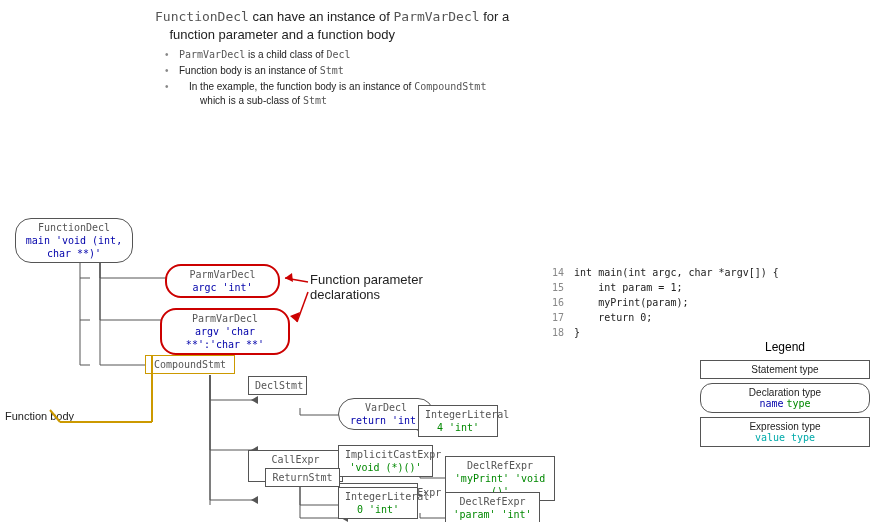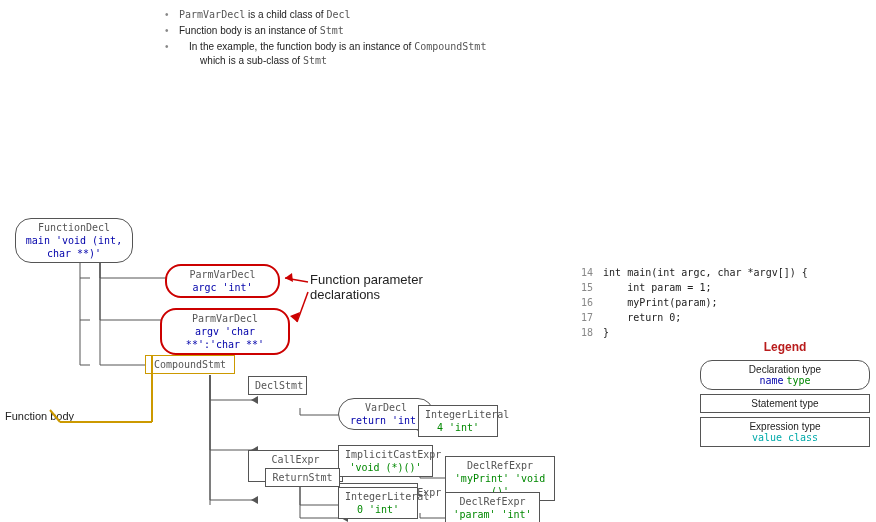--- a/index.html
+++ b/index.html
@@ -103,23 +103,23 @@
     
     .legend {
       position: absolute;
       top: 340px;
       left: 700px;
       width: 170px;
     }
     .legend-title {
       text-align: center;
       font-size: 12px;
-      font-weight: bold;
+      font-weight: normal;
       margin-bottom: 6px;
-      color: #b91c1c;
+      color: #000000;
     }
     .legend-item {
       border: 1px solid #555;
       margin-bottom: 4px;
       padding: 3px 8px;
       text-align: center;
       font-size: 10px;
     }
     .legend-item-rounded {
       border-radius: 12px;
@@ -147,20 +147,27 @@
       font-size: 11px;
       color: #222;
     }
   </style>
 </head>
 <body>
 
 <div class="main-container">
 
   <div class="header-area">
+    <div class="header-title">
+      <span style="font-family:monospace;color:#555;">FunctionDecl</span>
+      <span> can have an instance of </span>
+      <span style="font-family:monospace;color:#555;">ParmVarDecl</span>
+      <span> for a</span><br>
+      <span>&nbsp;&nbsp;&nbsp;&nbsp;function parameter and a function body</span>
+    </div>
     <ul class="bullet-list">
       <li>
         <span class="code-font">ParmVarDecl</span> is a child class of <span class="code-font">Decl</span>
       </li>
       <li>
         Function body is an instance of <span class="code-font">Stmt</span>
       </li>
       <li class="sub-bullet">
         In the example, the function body is an instance of <span class="code-font">CompoundStmt</span><br>
         &nbsp;&nbsp;&nbsp;&nbsp;which is a sub-class of <span class="code-font">Stmt</span>
@@ -309,21 +316,21 @@
 
   <svg style="position:absolute;top:0;left:0;width:876px;height:522px;pointer-events:none;overflow:visible;">
 
     <line x1="308" y1="282" x2="285" y2="278" stroke="#c00" stroke-width="1.5"></line>
     <polygon points="285,278 292,273 293,282" fill="#c00"></polygon>
 
     <line x1="308" y1="292" x2="297" y2="322" stroke="#c00" stroke-width="1.5"></line>
     <polygon points="297,322 290,316 300,312" fill="#c00"></polygon>
   </svg>
 
-  <div class="code-block" style="position:absolute;top:265px;left:581px;">
+  <div class="code-block" style="position:absolute;top:265px;left:552px;">
     <div>
       <span class="code-line-num">14</span>
       <span>int main(int argc, char *argv[]) {</span>
     </div>
     <div>
       <span class="code-line-num">15</span>
       <span>&nbsp;&nbsp;&nbsp;&nbsp;int param = 1;</span>
     </div>
     <div>
       <span class="code-line-num">16</span>
@@ -334,36 +341,36 @@
       <span>&nbsp;&nbsp;&nbsp;&nbsp;return 0;</span>
     </div>
     <div>
       <span class="code-line-num">18</span>
       <span>}</span>
     </div>
   </div>
 
   <div class="legend">
     <div class="legend-title">Legend</div>
+
+    <div class="legend-item">
+      <div class="legend-label">Statement type</div>
+    </div>
 
     <div class="legend-item legend-item-rounded">
       <div class="legend-label">Declaration type</div>
       <div>
         <span class="name-part">name</span> <span class="type-part">type</span>
       </div>
     </div>
 
     <div class="legend-item">
-      <div class="legend-label">Statement type</div>
-    </div>
-
-    <div class="legend-item">
       <div class="legend-label">Expression type</div>
       <div>
-        <span style="color:#0aa;font-family:monospace;">value class</span>
+        <span style="color:#0aa;font-family:monospace;">value type</span>
       </div>
     </div>
   </div>
 
   <svg style="position:absolute;top:0;left:0;width:200px;height:522px;pointer-events:none;overflow:visible;">
     <line x1="152" y1="355" x2="152" y2="422" stroke="#c90" stroke-width="2"></line>
     <line x1="152" y1="422" x2="60" y2="422" stroke="#c90" stroke-width="2"></line>
     <line x1="60" y1="422" x2="50" y2="410" stroke="#c90" stroke-width="2"></line>
   </svg>
 

